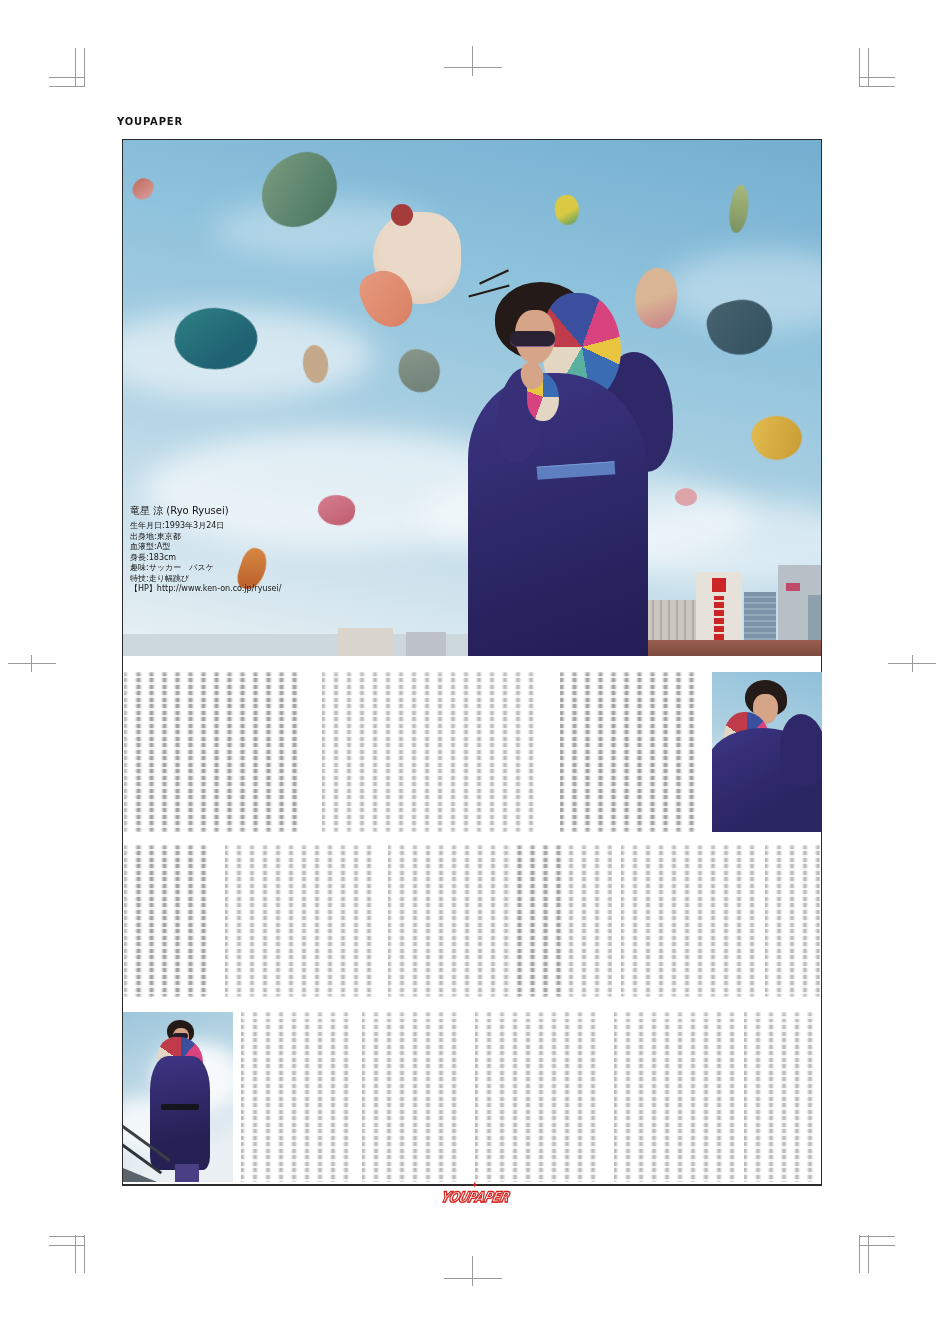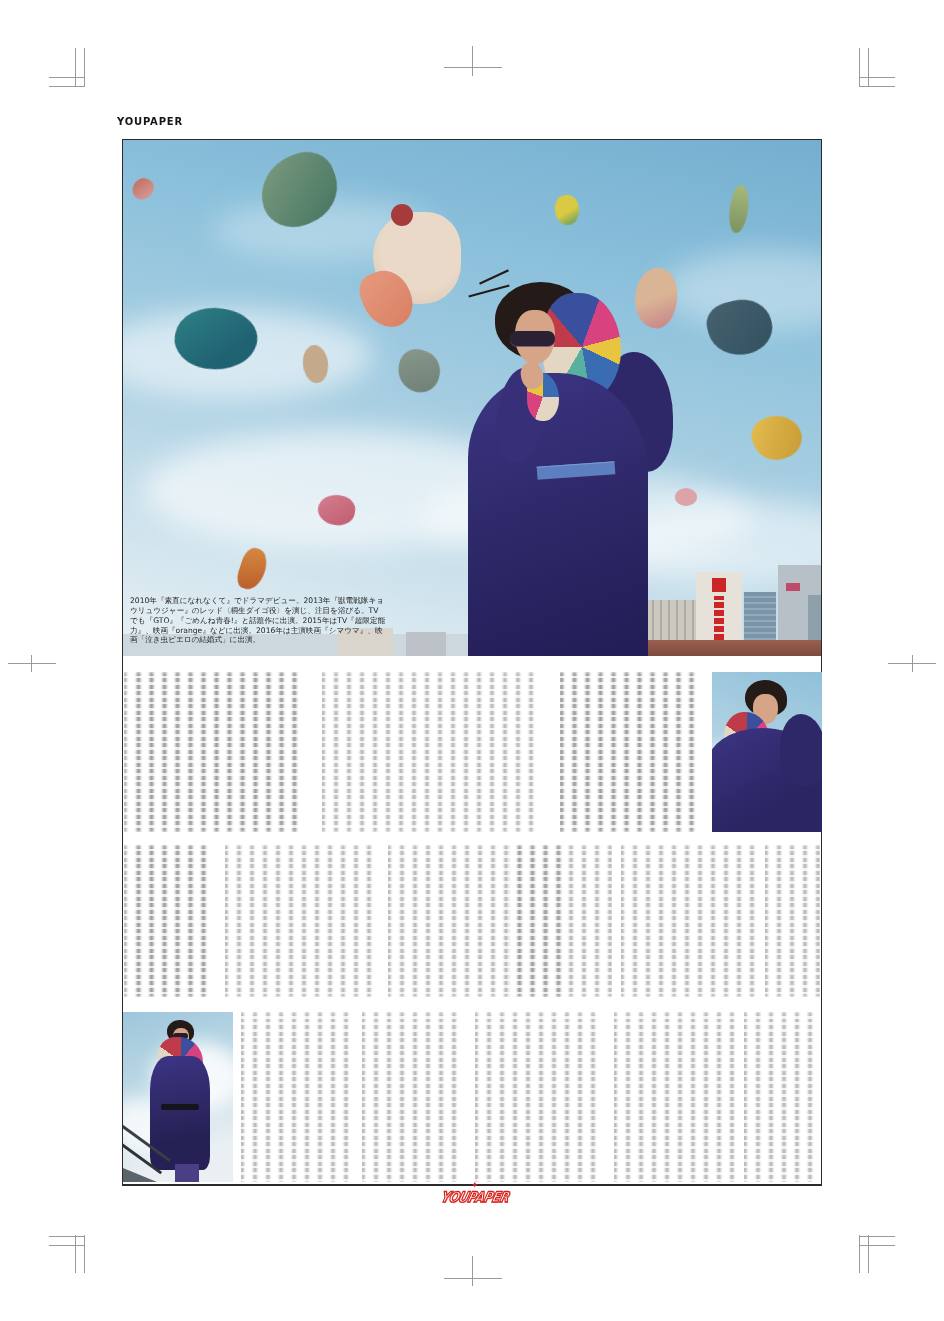--- a/index.html
+++ b/index.html
@@ -177,21 +177,30 @@
       <div class="scarfhood"></div>
       <div class="face"></div>
       <div class="shades"></div>
       <div class="coat"></div>
       <div class="sleeve"></div>
       <div class="scarftail"></div>
       <div class="hand"></div>
       <div class="belt"></div>
     </div>
 
-    <div class="bio" style="left:7px;top:456px;">2010年『素直になれなくて』でドラマデビュー。2013年『獣電戦隊キョウリュウジャー』のレッド〈桐生ダイゴ役〉を演じ、注目を浴びる。TVでも『GTO』『ごめんね青春!』と話題作に出演。2015年はTV『超限定能力』、映画『orange』などに出演。2016年は主演映画『シマウマ』、映画「泣き虫ピエロの結婚式」に出演。</div>
+    <div class="ptext" style="left:7px;top:364px;width:250px;">
+      <div class="pname">竜星 涼 (Ryo Ryusei)</div>
+      <div class="pline">生年月日:1993年3月24日</div>
+      <div class="pline">出身地:東京都</div>
+      <div class="pline">血液型:A型</div>
+      <div class="pline">身長:183cm</div>
+      <div class="pline">趣味:サッカー　バスケ</div>
+      <div class="pline">特技:走り幅跳び</div>
+      <div class="pline">【HP】http://www.ken-on.co.jp/ryusei/</div>
+    </div>
   </div>
 
   <div>
     <div class="vcols" style="left:124px;top:672px;width:180px;height:160px;"></div>
     <div class="vcols" style="left:322px;top:672px;width:220px;height:160px;"></div>
     <div class="vcols" style="left:560px;top:672px;width:142px;height:160px;"></div>
   </div>
 
   <div class="inset inset2">
     <div class="cloud" style="left:-20px;top:70px;width:120px;height:45px;opacity:.6;filter:blur(8px);"></div>

